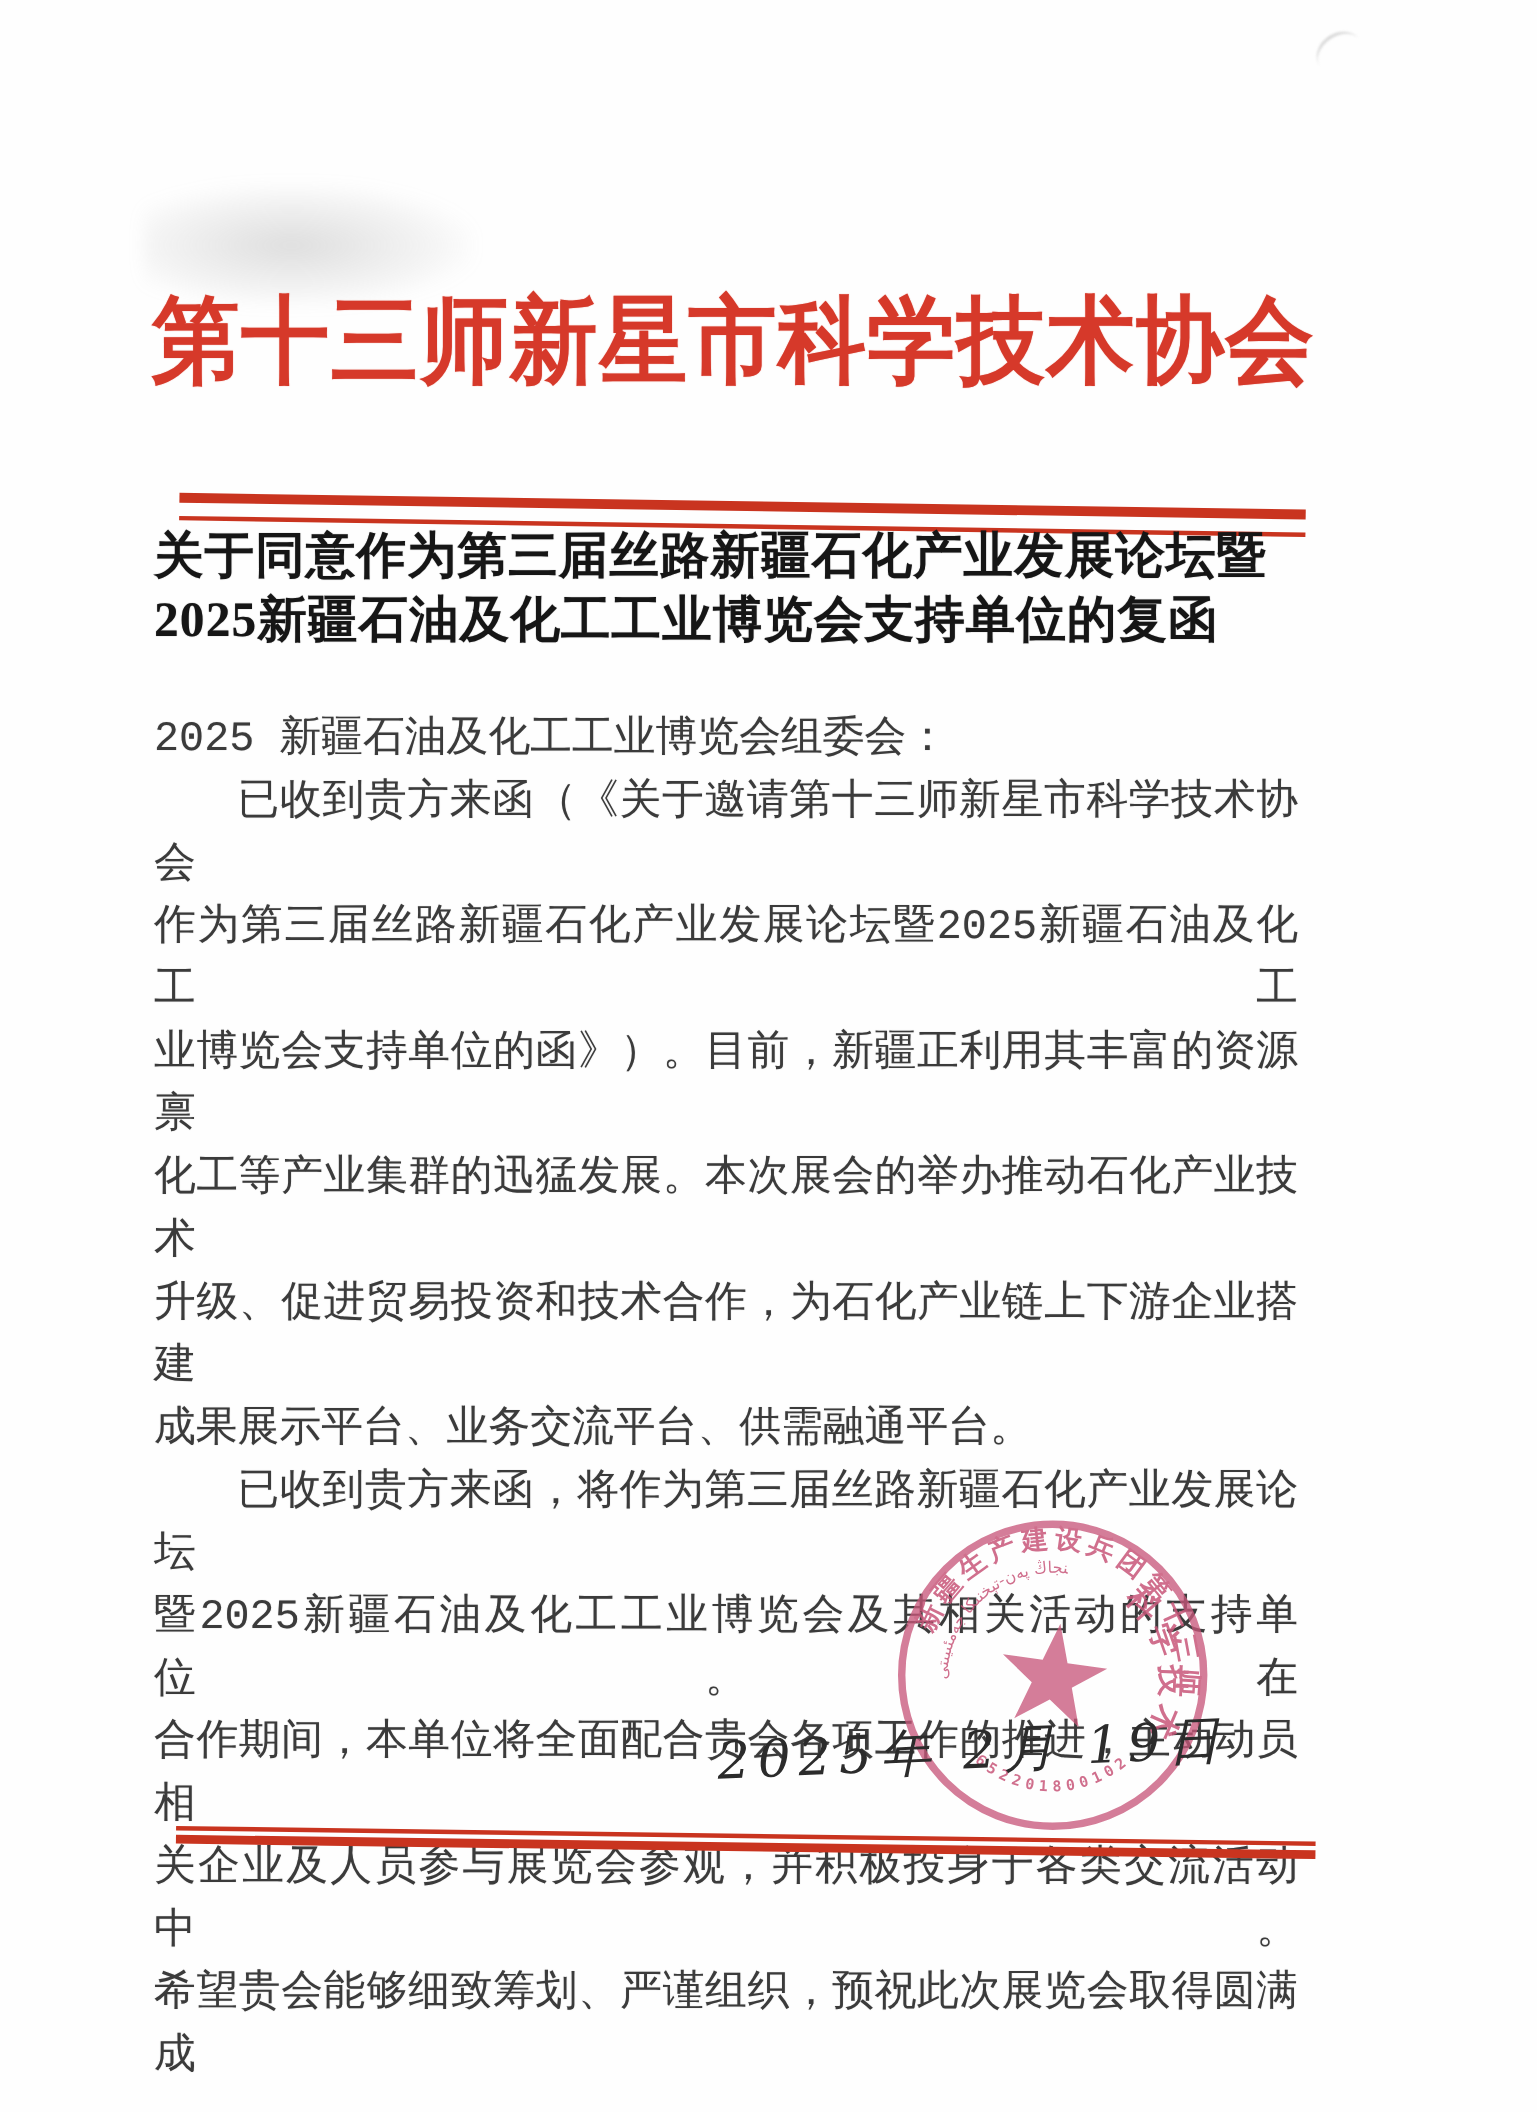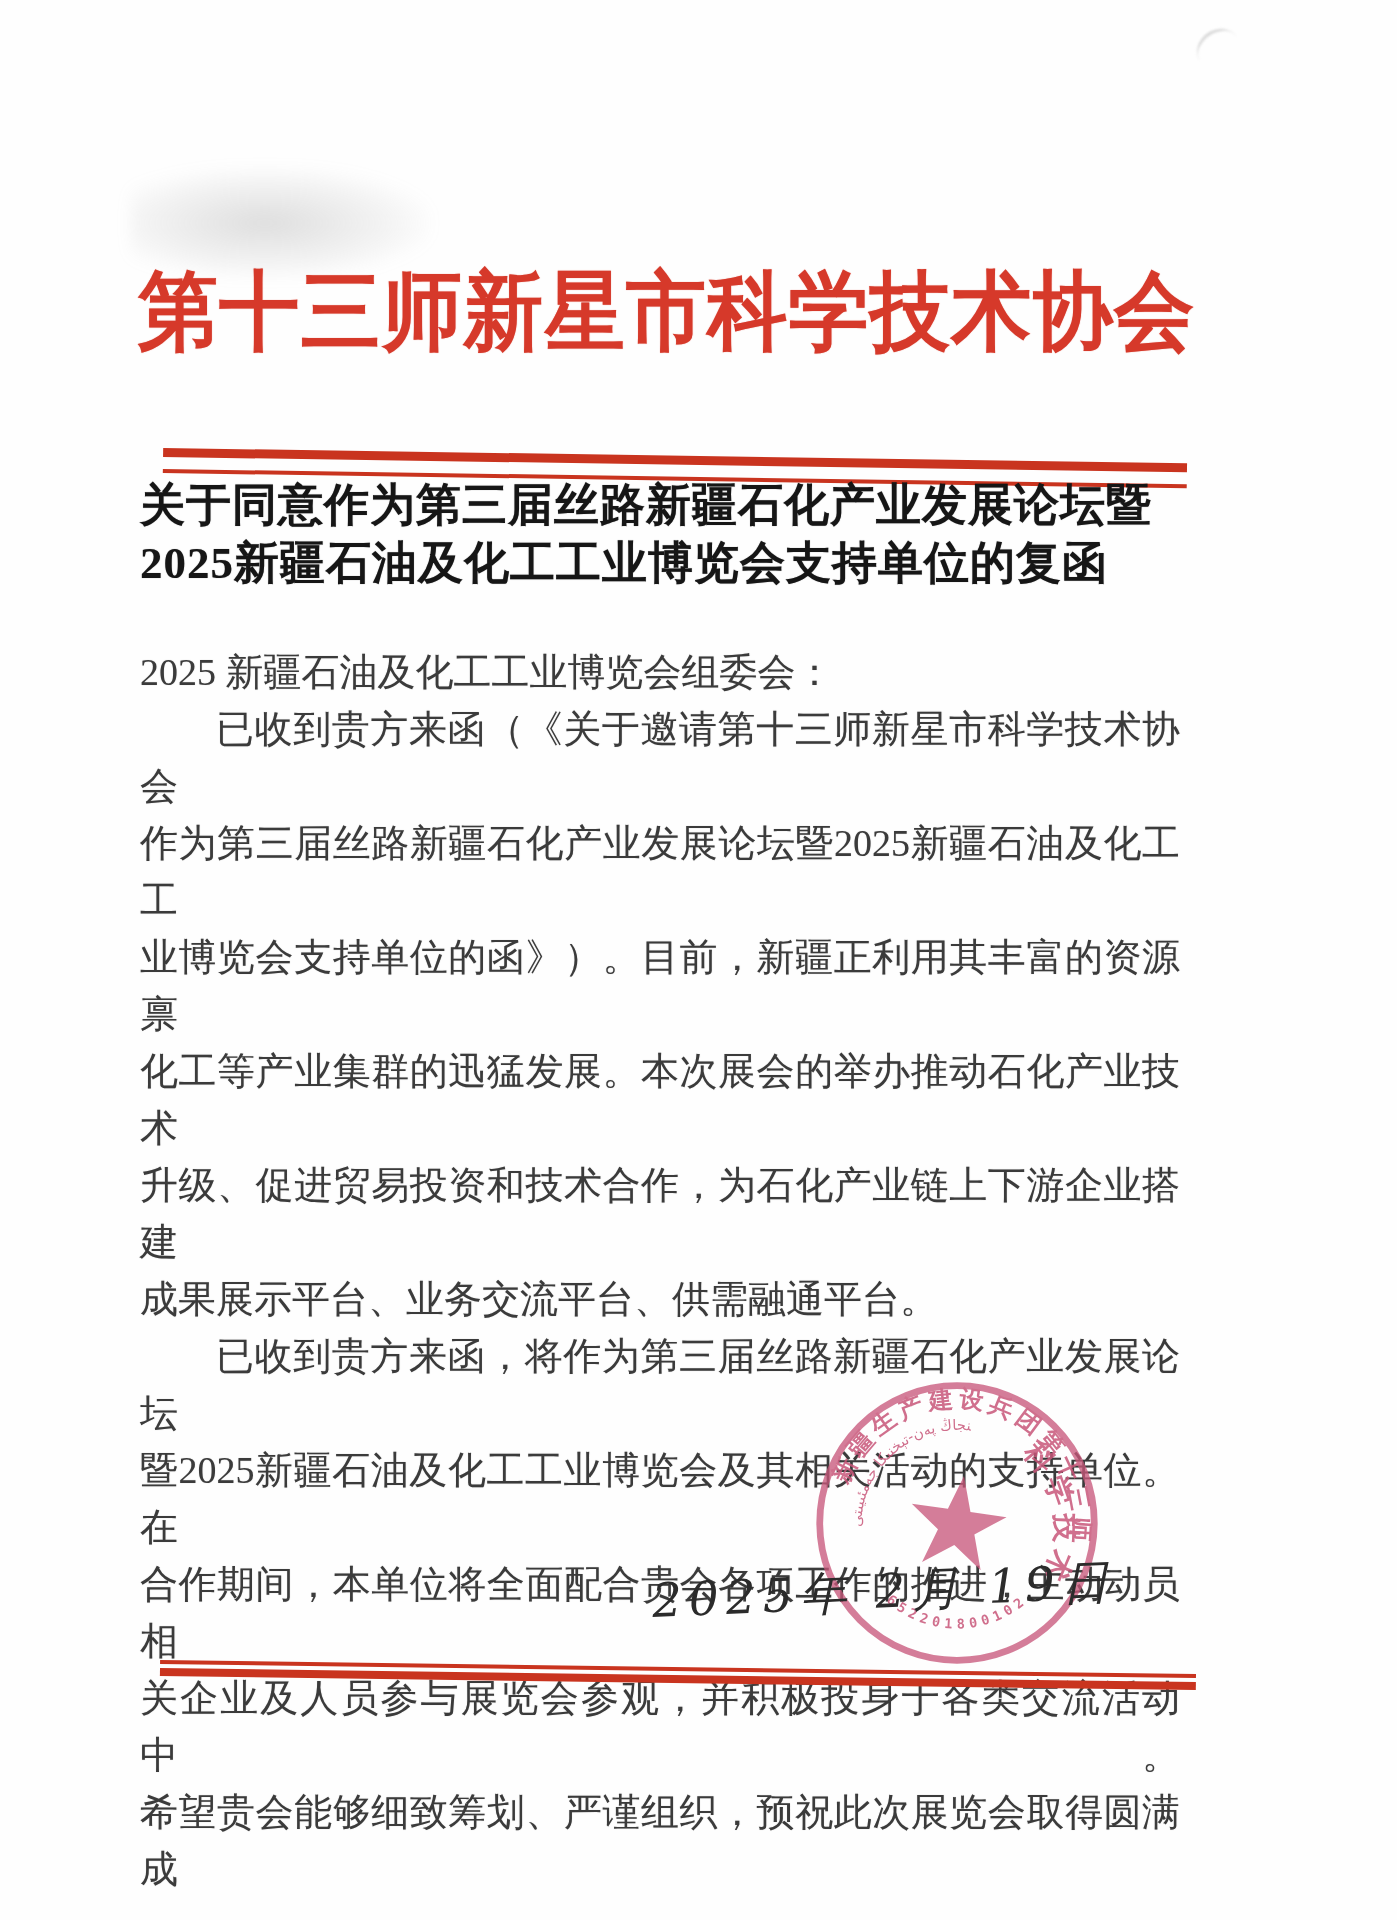--- a/index.html
+++ b/index.html
@@ -49,21 +49,21 @@
     line-height:58px;letter-spacing:1px;
     text-shadow:0 0 1px rgba(0,0,0,.45);
   }
 
   
   .body-text{
     position:absolute;left:140px;top:644px;width:1040px;
     font-size:38px;color:#3b3b3b;line-height:57px;
     text-shadow:0 0 1px rgba(70,70,70,.35);
   }
-  .line{text-align:justify;text-align-last:justify;}
+  .line{text-align:justify;text-align-last:justify;font-family:Liberation Mono, monospace;}
   .line.short{text-align:left;text-align-last:auto;}
   .indent{text-indent:2em;}
 
   
   .seal{position:absolute;left:812px;top:1378px;width:290px;height:290px;opacity:0.85;}
 
   
   .date{
     position:absolute;left:652px;top:1570px;width:440px;
     font-size:47px;color:#2b2b2b;font-style:italic;

